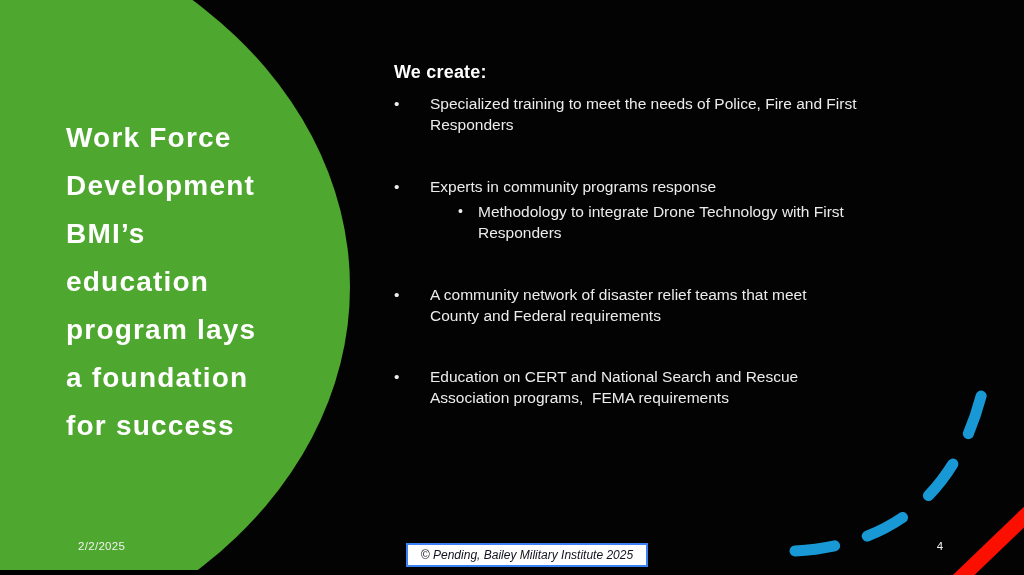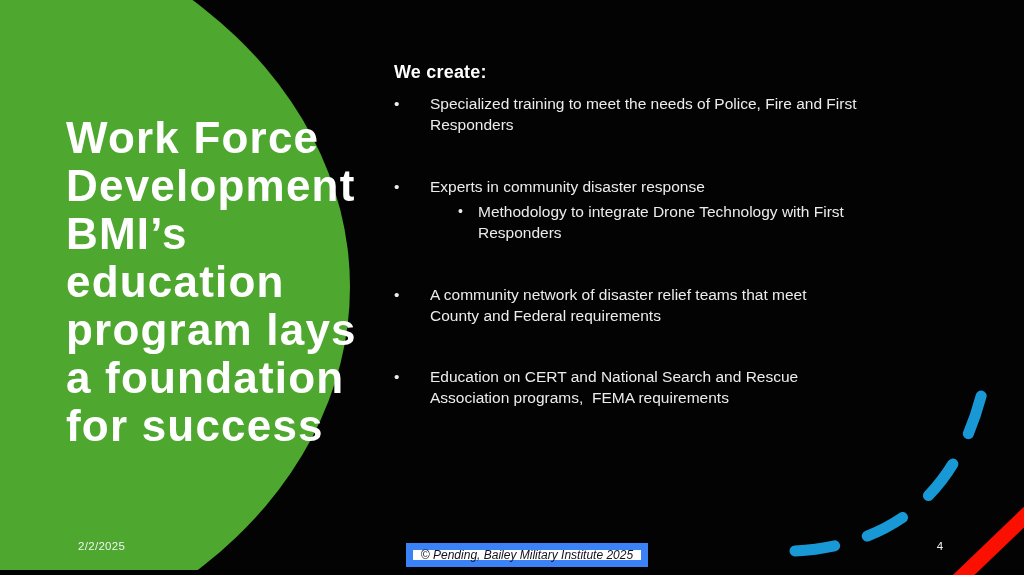--- a/index.html
+++ b/index.html
@@ -26,21 +26,21 @@
     background: #4EA72E;
     z-index: 1;
   }
   .title {
     position: absolute;
     left: 66px;
     top: 114px;
     margin: 0;
     z-index: 2;
     color: #FFFFFF;
-    font-size: 44px;
+    font-size: 28px;
     line-height: 48px;
     font-weight: bold;
     letter-spacing: 1.2px;
     white-space: pre-line;
   }
   .content-heading {
     position: absolute;
     left: 394px;
     top: 62px;
     z-index: 2;
@@ -85,21 +85,21 @@
     letter-spacing: 0.3px;
   }
   .copyright-box {
     position: absolute;
     left: 406px;
     top: 543px;
     width: 242px;
     height: 24px;
     z-index: 2;
     background: #FFFFFF;
-    border: 7px solid #3b82f6;
+    border: 2px solid #3b82f6;
     box-sizing: border-box;
     display: flex;
     align-items: center;
     justify-content: center;
   }
   .copyright-text {
     color: #121220;
     font-size: 12px;
     font-style: italic;
     white-space: nowrap;
@@ -150,21 +150,21 @@
   <div class="content-heading">We create:</div>
 
   <div class="bullet lvl1 b0">
     <span class="marker">•</span>
     <div class="btext">Specialized training to meet the needs of Police, Fire and First
 Responders</div>
   </div>
 
   <div class="bullet lvl1 b1">
     <span class="marker">•</span>
-    <div class="btext">Experts in community disaster response</div>
+    <div class="btext">Experts in community programs response</div>
   </div>
 
   <div class="bullet lvl2 b2">
     <span class="marker">•</span>
     <div class="btext">Methodology to integrate Drone Technology with First
 Responders</div>
   </div>
 
   <div class="bullet lvl1 b3">
     <span class="marker">•</span>

